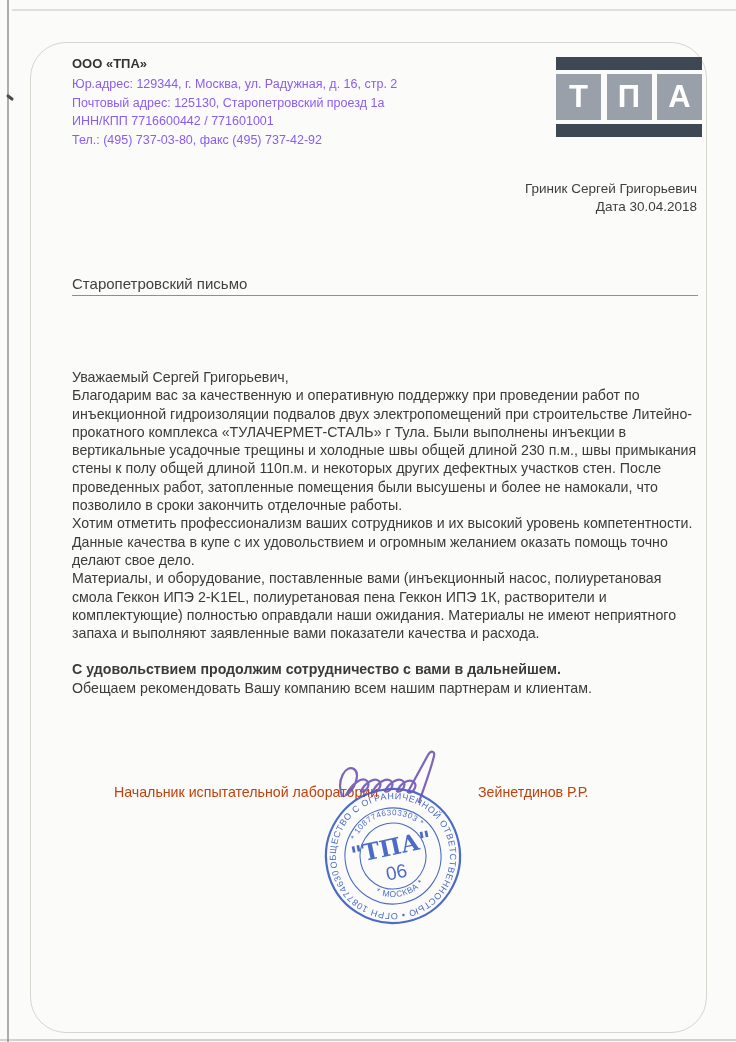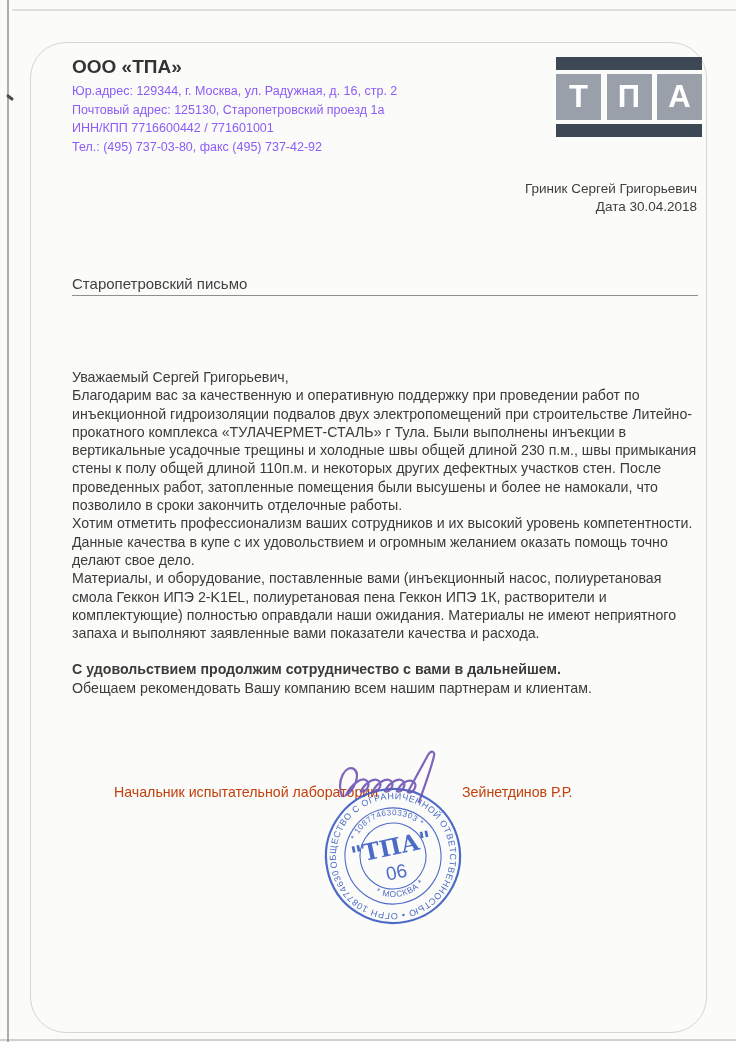--- a/index.html
+++ b/index.html
@@ -12,21 +12,21 @@
   .edge-left   { position:absolute; left:7px; top:0; width:2px; height:1042px; background:rgba(95,95,100,.5); }
   .edge-top    { position:absolute; left:12px; top:9px; width:724px; height:2px; background:rgba(130,122,110,.22); }
   .edge-bottom { position:absolute; left:0; top:1039px; width:736px; height:2px; background:rgba(140,133,122,.35); }
   .mark-left   { position:absolute; left:6px; top:96px; width:8px; height:3px; background:#4a4a4a; transform:rotate(38deg); border-radius:2px; }
   .frame {
     position:absolute; left:30px; top:42px; width:675px; height:989px;
     border:1px solid #d8d5cf; border-radius:36px;
   }
   
   .company { position:absolute; left:72px; top:56px; width:420px; }
-  .company-name { font-weight:bold; font-size:19px; color:#333; margin-bottom:4px; }
+  .company-name { font-weight:bold; font-size:13px; color:#333; margin-bottom:4px; }
   .company-line { font-size:12.5px; line-height:18.5px; color:#8b5cf6; }
   
   .logo { position:absolute; left:556px; top:57px; width:146px; }
   .logo-bar { height:13px; background:#3e4754; }
   .logo-squares { display:flex; justify-content:space-between; margin:4px 0; }
   .logo-square {
     width:45px; height:46px; background:#9aa0aa;
     display:flex; align-items:center; justify-content:center;
     color:#ffffff; font-weight:bold; font-size:31px;
   }
@@ -37,21 +37,21 @@
   }
   
   .doc-title { position:absolute; left:72px; top:275px; font-size:15px; color:#414141; }
   .title-rule { position:absolute; left:72px; top:295px; width:626px; height:1px; background:#8f8f8f; }
   
   .body-text { position:absolute; left:72px; top:368px; width:630px; font-size:14.2px; line-height:18.3px; color:#3b3b3b; }
   .body-text p { margin:0; }
   .gap-before { margin-top:18px !important;font-weight:bold; }
   
   .sig-row { position:absolute; left:72px; top:784px; width:560px; height:20px; font-size:14.2px; color:#c2410c;margin-left:42px; }
-  .sig-name { position:absolute; left:348px; top:0; white-space:nowrap; }
+  .sig-name { position:absolute; left:364px; top:0; white-space:nowrap; }
   
   .stamp-wrap { position:absolute; left:313px; top:776px; width:160px; height:160px; opacity:.88; }
   .sign-wrap  { position:absolute; left:332px; top:748px; width:130px; height:64px; opacity:.9; }
   .stamp-text { letter-spacing:.6px; }
 </style>
 </head>
 <body>
 
 <div class="page">
 

